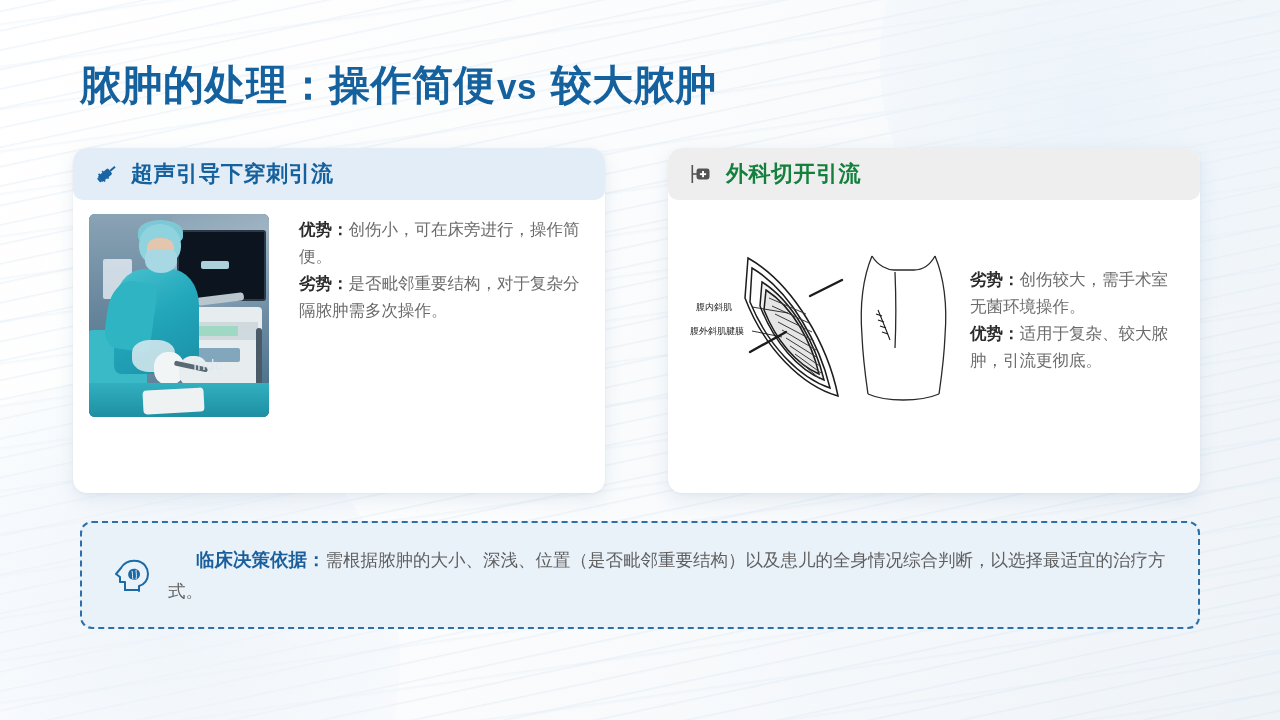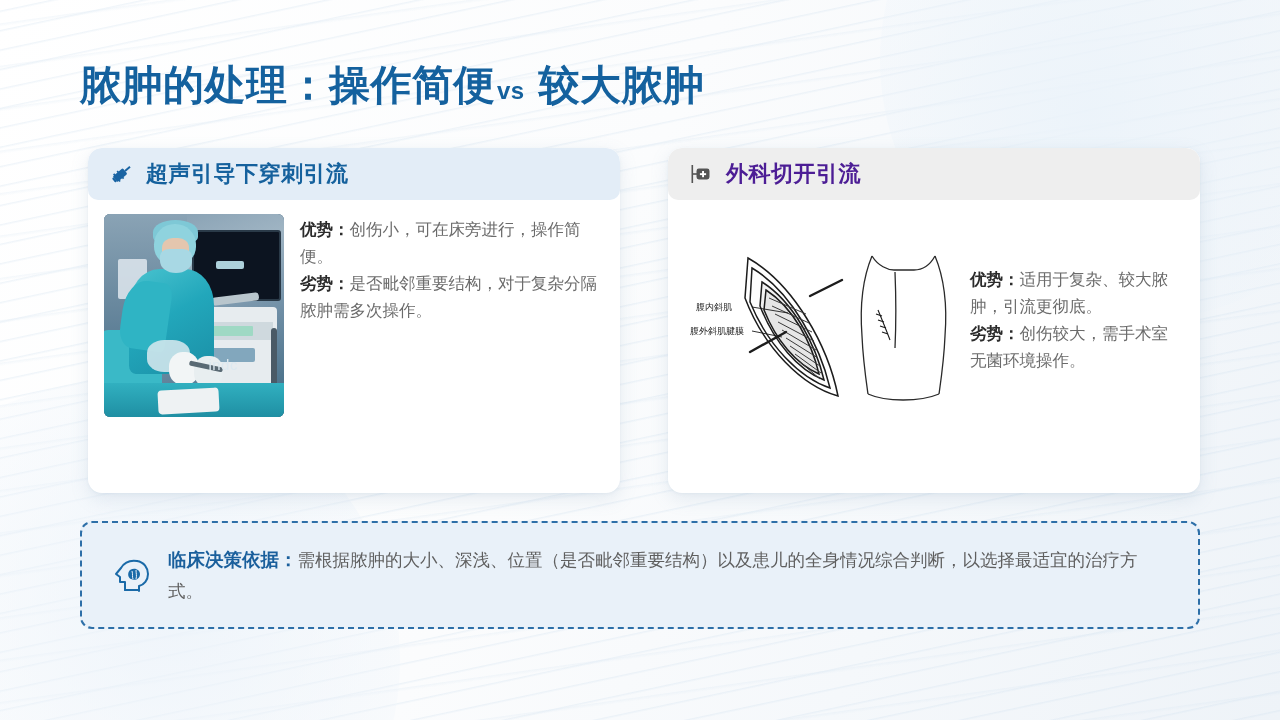--- a/index.html
+++ b/index.html
@@ -75,33 +75,33 @@
     position: absolute;
     left: 80px;
     top: 58px;
     font-size: 41px;
     font-weight: bold;
     color: #14619e;
     letter-spacing: .5px;
     white-space: nowrap;
   }
   .slide-title .vs {
-    font-size: 24px;
+    font-size: 35px;
     padding: 0 2px;
   }
 
   
   .card {
     position: absolute;
     background: #ffffff;
     border-radius: 14px;
     box-shadow: 0 6px 18px rgba(125,155,185,.17), 0 1px 3px rgba(130,160,190,.10);
     overflow: hidden;
   }
-  .card-left  { left: 88px;  top: 148px; width: 532px; height: 345px; }
+  .card-left  { left: 73px;  top: 148px; width: 532px; height: 345px; }
   .card-right { left: 668px; top: 148px; width: 532px; height: 345px; }
 
   .card-head {
     height: 52px;
     display: flex;
     align-items: center;
     padding-left: 18px;
     box-sizing: border-box;
     border-radius: 14px 14px 10px 10px;
   }
@@ -116,21 +116,21 @@
     justify-content: center;
     flex: 0 0 auto;
   }
   .card-head-title {
     font-size: 22px;
     font-weight: bold;
     margin-left: 10px;
     letter-spacing: .5px;
   }
   .card-left  .card-head-title { color: #15619d; }
-  .card-right .card-head-title { color: #4c1d95; }
+  .card-right .card-head-title { color: #15803d; }
 
   .card-body {
     display: flex;
     padding: 14px 16px 0 16px;
     box-sizing: border-box;
   }
   .card-right .card-body { padding-left: 10px; }
 
   
   .media-photo {
@@ -147,21 +147,21 @@
     height: 185px;
     flex: 0 0 auto;
     margin-top: 22px;
     margin-left: 12px;
     position: relative;
   }
 
   
   .card-text {
     flex: 1 1 auto;
-    padding-left: 16px;
+    padding-left: 30px;
     padding-top: 2px;
     font-size: 16.5px;
     line-height: 1.62;
     color: #6b6b6b;
   }
   .card-right .card-text { padding-left: 10px; padding-top: 52px; }
   .card-text b {
     color: #2b2b2b;
     font-weight: bold;
   }
@@ -193,20 +193,21 @@
   .callout-text {
     margin-left: 14px;
     font-size: 17.5px;
     line-height: 1.75;
     color: #5f5f5f;
   }
   .callout-text b {
     color: #1a5f9c;
     font-weight: bold;
     font-size: 18.5px;
+    margin-left: 28px;
   }
 
   
   .ph { position: absolute; }
   .ph-wall       { inset: 0; background: linear-gradient(160deg,#7e99ad 0%,#9fb4c3 30%,#6f8ea5 60%,#3e6780 100%); }
   .ph-wall2      { left:0; top:0; width:46%; height:58%; background: linear-gradient(180deg,#8aa3b5,#5f8097); }
   .ph-panel      { left:8%; top:22%; width:16%; height:20%; background:#dfe8ee; opacity:.85; border-radius:2px; }
   .ph-monitor    { left:49%; top:8%; width:47%; height:33%; background:#0c1420; border:2px solid #2a3a48; border-radius:3px; }
   .ph-monitor-gl { left:62%; top:23%; width:16%; height:4%; background:#bfe6ef; border-radius:2px; opacity:.9; }
   .ph-cart       { left:54%; top:46%; width:42%; height:40%; background:#e7ecef; border-radius:4px; }
@@ -368,24 +369,24 @@
         <g stroke="#1c1c1c" stroke-width=".9">
           <line x1="62" y1="71" x2="98" y2="77"></line>
           <line x1="62" y1="95" x2="92" y2="101"></line>
         </g>
         <text x="6" y="74" font-family="'Liberation Sans',sans-serif" font-size="9" fill="#1c1c1c">腹内斜肌</text>
         <text x="0" y="98" font-family="'Liberation Sans',sans-serif" font-size="9" fill="#1c1c1c">腹外斜肌腱膜</text>
       </svg>
     </div>
     <div class="card-text">
       <p>
-        <b>优势：</b><span>适用于复杂、较大脓肿，引流更彻底。</span>
+        <b>劣势：</b><span>创伤较大，需手术室无菌环境操作。</span>
       </p>
       <p>
-        <b>劣势：</b><span>创伤较大，需手术室无菌环境操作。</span>
+        <b>优势：</b><span>适用于复杂、较大脓肿，引流更彻底。</span>
       </p>
     </div>
   </div>
 </div>
 
 <div class="callout">
   <span class="callout-icon">
     <svg width="44" height="44" viewBox="0 0 44 44">
       <g fill="none" stroke="#1a6aa8" stroke-width="2" stroke-linejoin="round" stroke-linecap="round">
         <path d="M28 8 C35 9 39 15 39 21 C39 27 35 32 30 33 L30 38"></path>

